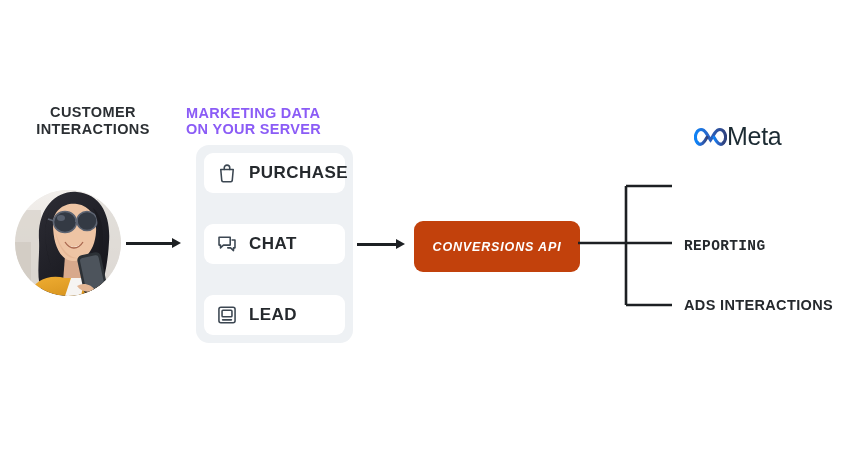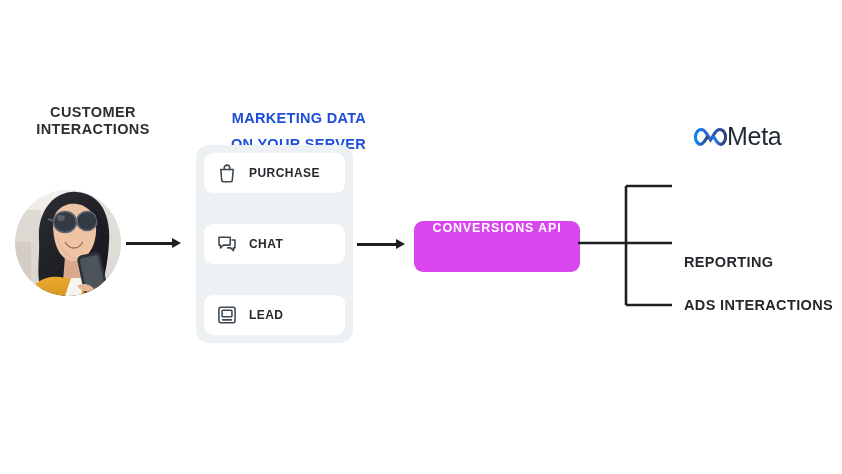--- a/index.html
+++ b/index.html
@@ -63,26 +63,26 @@
   #arrow-1-head { left: 172px; top: 237.5px; }
   #arrow-2-line { left: 357px; top: 243px; width: 42px; }
   #arrow-2-head { left: 396px; top: 238.5px; }
 
   
   #col-data-heading {
     position: absolute;
     left: 186px;
     top: 105px;
     width: 180px;
-    text-align: right;
+    text-align: left;
     font-size: 14.5px;
     font-weight: 700;
     letter-spacing: 0.3px;
-    line-height: 26px;
-    color: #1d4ed8;
+    line-height: 16px;
+    color: #8b5cf6;
     white-space: pre-line;
   }
   #data-panel {
     position: absolute;
     left: 196px;
     top: 145px;
     width: 157px;
     height: 198px;
     background: #eef1f4;
     border-radius: 13px;
@@ -107,37 +107,39 @@
     box-sizing: border-box;
   }
   .data-card-icon {
     width: 22px;
     height: 22px;
     flex: 0 0 22px;
     display: block;
   }
   .data-card-label {
     margin-left: 11px;
-    font-size: 12px;
+    font-size: 17px;
     font-weight: 700;
     letter-spacing: 0.45px;
     color: #25292d;
   }
 
   
   #conversions-api-button {
     position: absolute;
     left: 414px;
     top: 221px;
     width: 166px;
     height: 51px;
-    background: #d946ef;
+    background: #c2410c;
     border-radius: 9px;
     display: flex;
+    align-items: center;
     justify-content: center;
+    font-style: italic;
   }
   #conversions-api-label {
     color: #ffffff;
     font-size: 12.5px;
     font-weight: 700;
     letter-spacing: 0.85px;
   }
 
   
   #meta-logo {
@@ -166,21 +168,21 @@
   .outcome-label {
     position: absolute;
     left: 684px;
     font-size: 14.5px;
     font-weight: 700;
     letter-spacing: 0.35px;
     color: #25292d;
     white-space: nowrap;
   }
   #outcome-0 { top: 179px; }
-  #outcome-1 { top: 254px; }
+  #outcome-1 { top: 238px; font-family: Liberation Mono, monospace; }
   #outcome-2 { top: 297px; }
 </style>
 </head>
 <body>
 
 <div class="stage">
 
   <div id="col-customer-heading">CUSTOMER
 INTERACTIONS</div>
 

